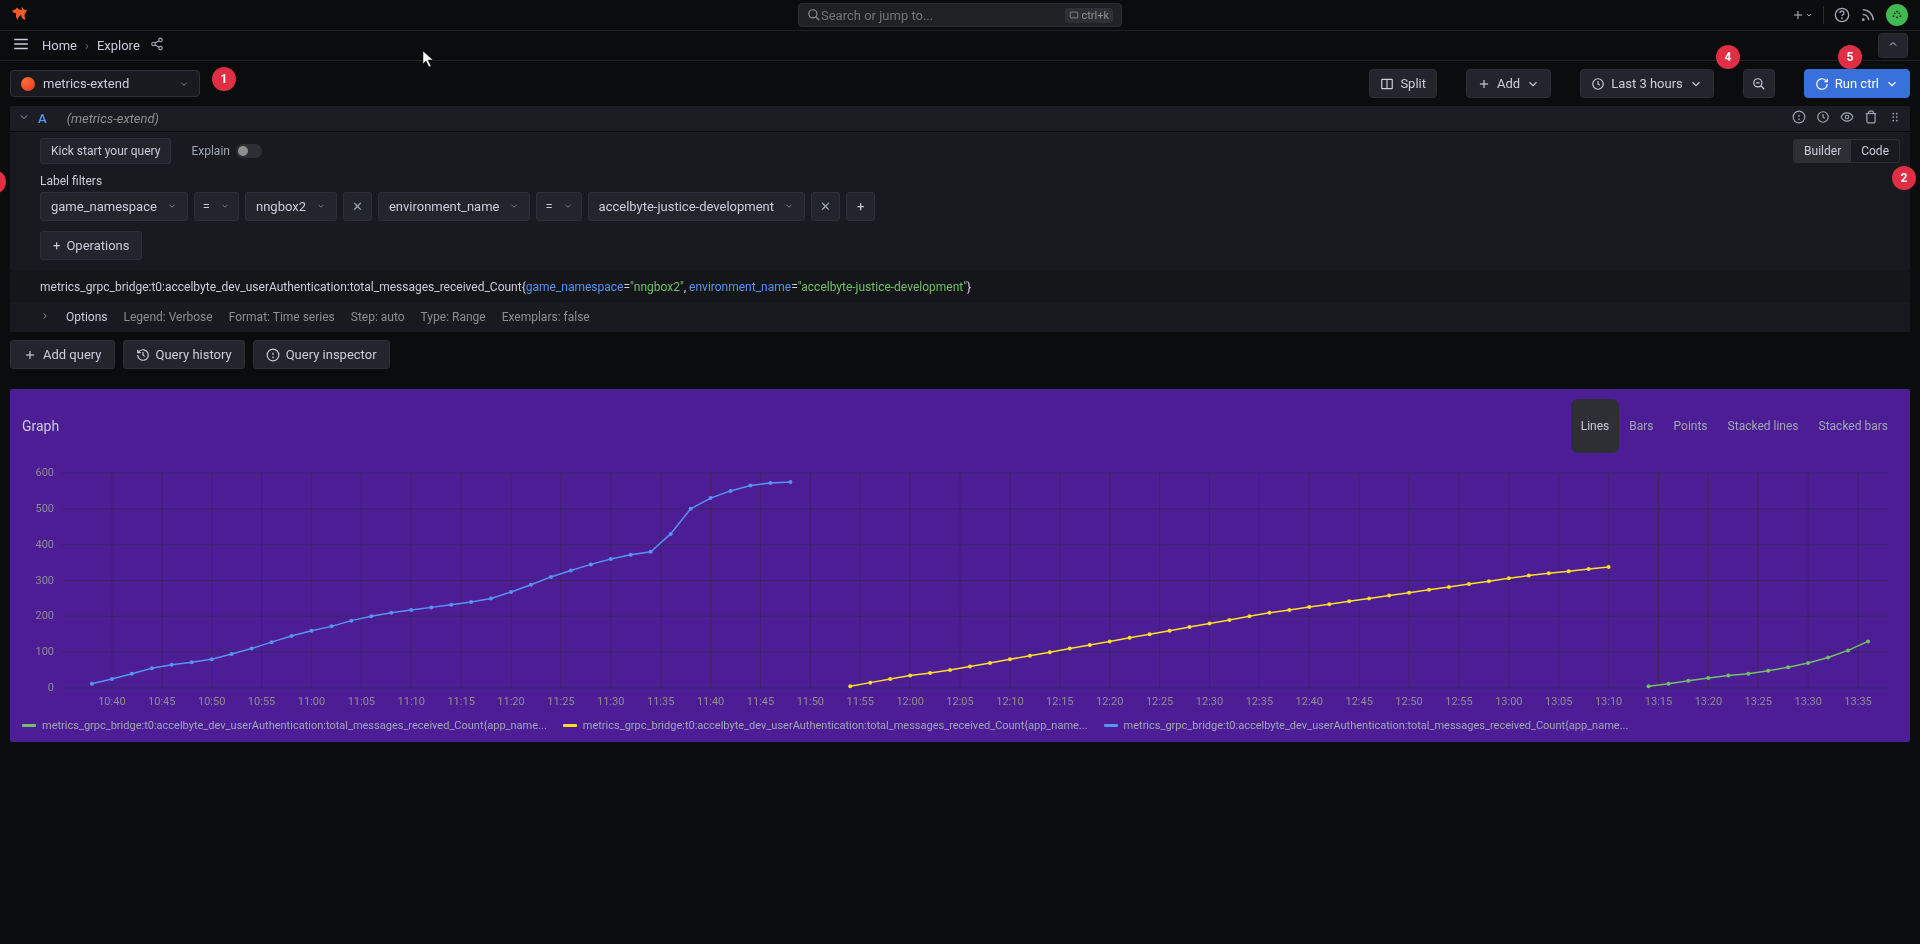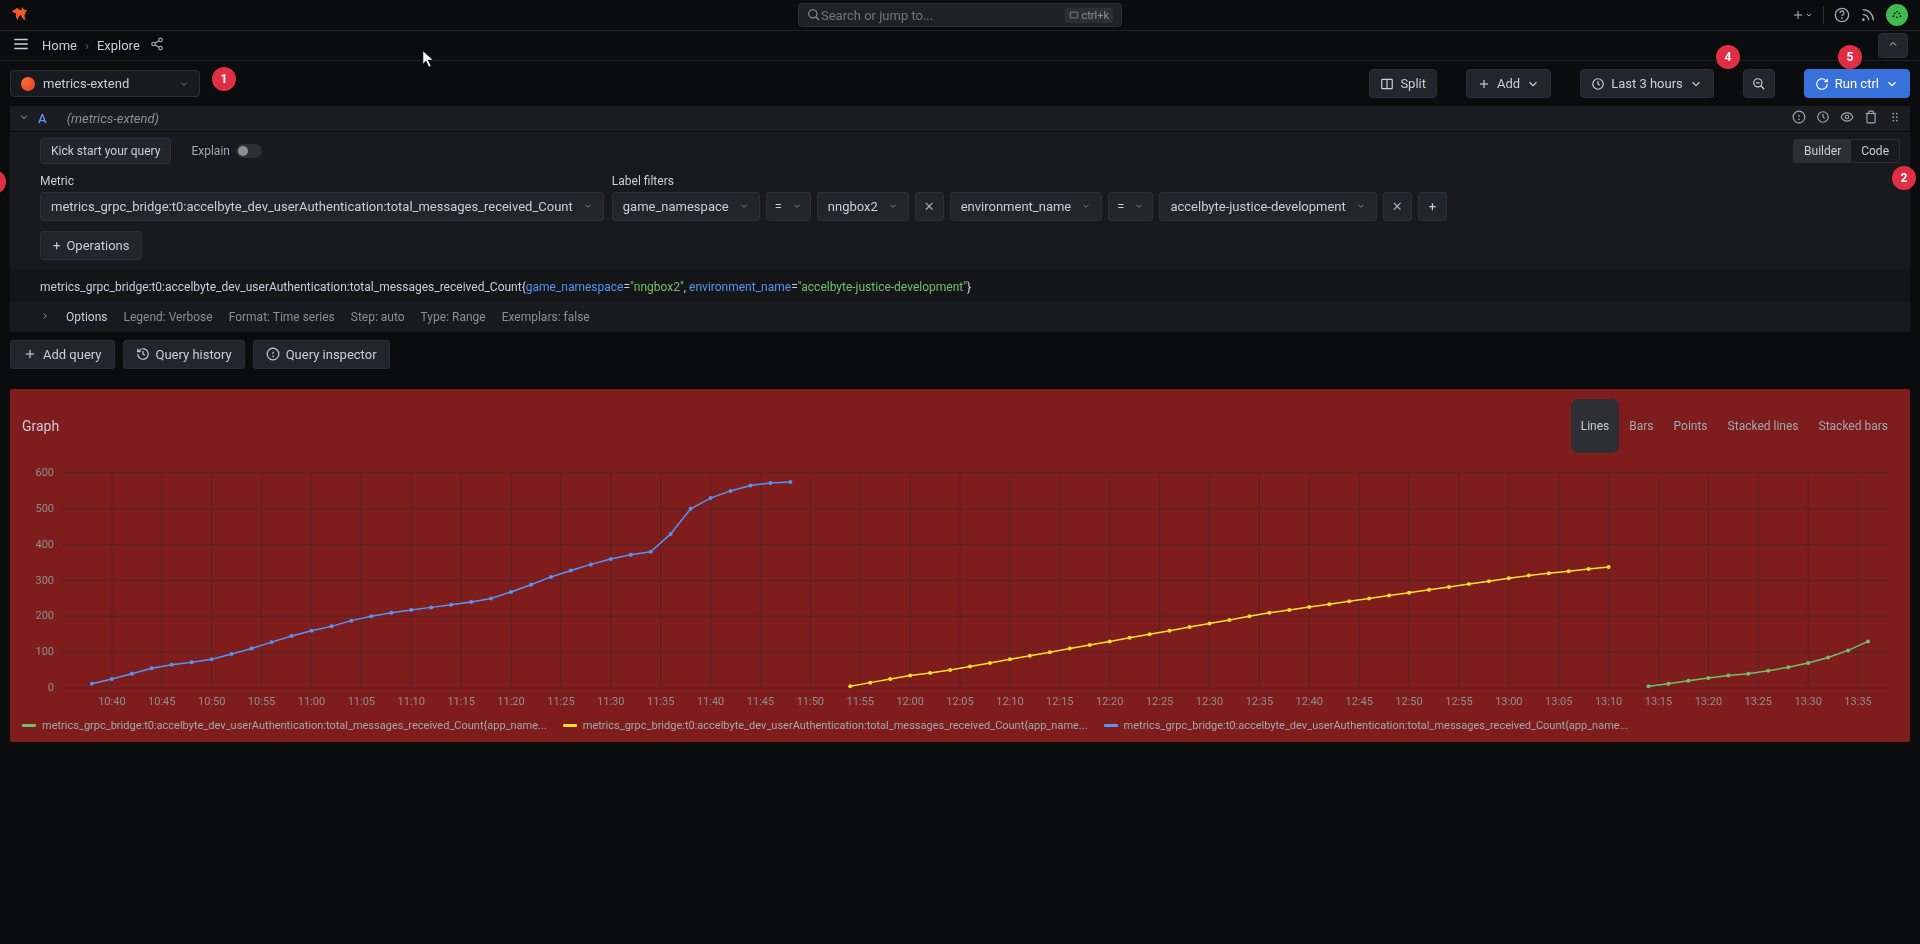--- a/index.html
+++ b/index.html
@@ -77,24 +77,24 @@
 .code-row .key { color: #5794f2; }
 .code-row .eq { color: #ccccdc; }
 .code-row .val { color: #73bf69; }
 .code-row .comma { color: #ccccdc; }
 
 .options-row { display: flex; align-items: center; gap: 16px; padding: 8px 10px 8px 30px; font-size: 12px; color: #8e8e8e; background: #181a1f; margin: 0 10px 8px 10px; }
 .options-row .chev { color: #9fa7b3; cursor: pointer; }
 .options-row .opt-label { color: #ccccdc; }
 
 .actions-row { display: flex; gap: 8px; padding: 0 10px 10px 10px; }
-.action-btn { display: flex; align-items: flex-start; gap: 6px; background: #22252b; border: 1px solid #2d2f34; border-radius: 3px; padding: 6px 12px; color: #ccccdc; font-size: 13px; cursor: pointer; }
-
-
-.graph-panel { margin: 10px 10px 0 10px; background: #7f1d1d; border-radius: 2px; padding: 10px 12px; }
+.action-btn { display: flex; align-items: flex-end; gap: 6px; background: #22252b; border: 1px solid #2d2f34; border-radius: 3px; padding: 6px 12px; color: #ccccdc; font-size: 13px; cursor: pointer; }
+
+
+.graph-panel { margin: 10px 10px 0 10px; background: #4c1d95; border-radius: 2px; padding: 10px 12px; }
 .graph-header { display: flex; align-items: center; }
 .graph-title { color: #ccccdc; font-size: 14px; }
 .view-toggle { margin-left: auto; display: flex; gap: 0; font-size: 12px; }
 .view-toggle span { padding: 20px 10px; cursor: pointer; color: #9fa7b3; border-radius: 7px; }
 .view-toggle .active { background: #2d2f34; color: #ccccdc; }
 
 .chart-area { position: relative; height: 250px; margin-top: 10px; }
 .chart-area svg { width: 100%; height: 100%; }
 
 .legend { display: flex; gap: 16px; padding-top: 6px; font-size: 11px; color: #9fa7b3; overflow: hidden; }
@@ -294,29 +294,20 @@
     <div class="mode-toggle">
       <span class="active">Builder</span>
       <span>Code</span>
     </div>
   </div>
 
   <div class="metric-row" style="position:relative">
     <div class="callout" style="left:-28px;top:0px">3</div>
     <div class="callout" style="right:-6px;top:-4px">2</div>
     <div class="labels-row">
-      <div class="field-group">
-        <span class="field-label">Metric</span>
-        <div class="sel">
-          <span>metrics_grpc_bridge:t0:accelbyte_dev_userAuthentication:total_messages_received_Count</span>
-          <span class="chev-d"><svg width="10" height="10" viewBox="0 0 24 24" fill="none" stroke="currentColor" stroke-width="2">
-                <polyline points="6 9 12 15 18 9"></polyline>
-              </svg></span>
-        </div>
-      </div>
       <div class="field-group">
         <span class="field-label">Label filters</span>
         <div style="display:flex;gap:6px;flex-wrap:wrap">
           <div class="sel">
               <span>game_namespace</span>
               <span class="chev-d"><svg width="10" height="10" viewBox="0 0 24 24" fill="none" stroke="currentColor" stroke-width="2">
                   <polyline points="6 9 12 15 18 9"></polyline>
                 </svg></span>
             </div>
           <div class="sel op-sel">

